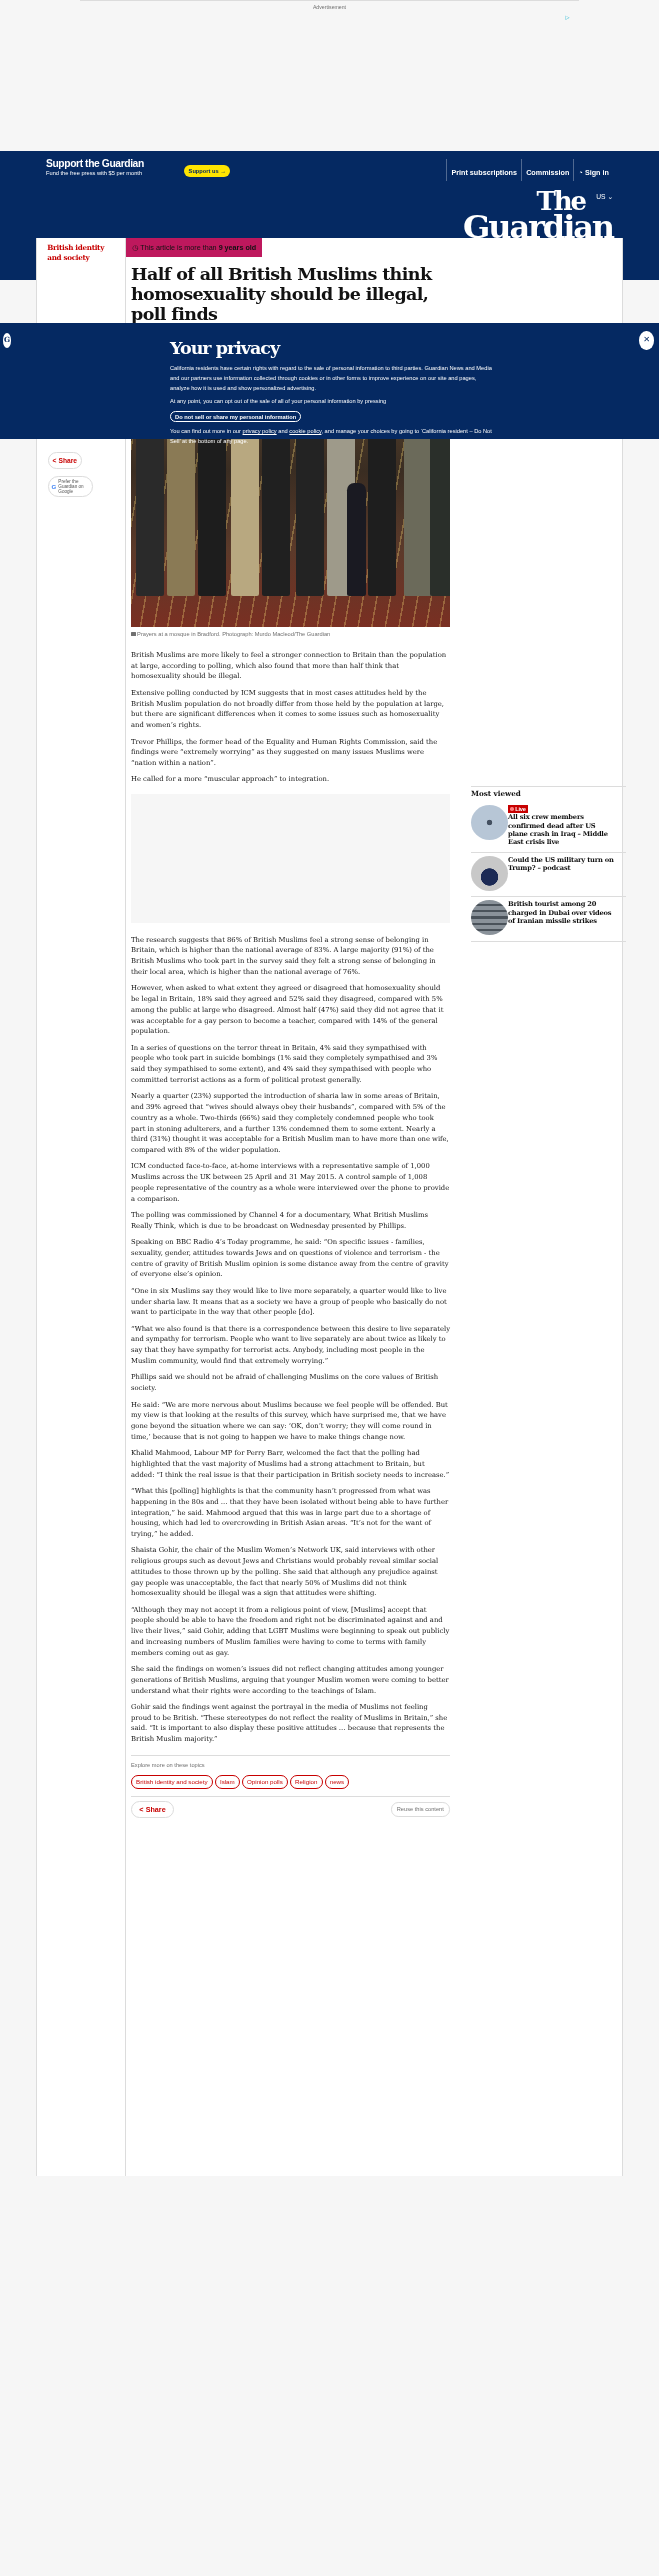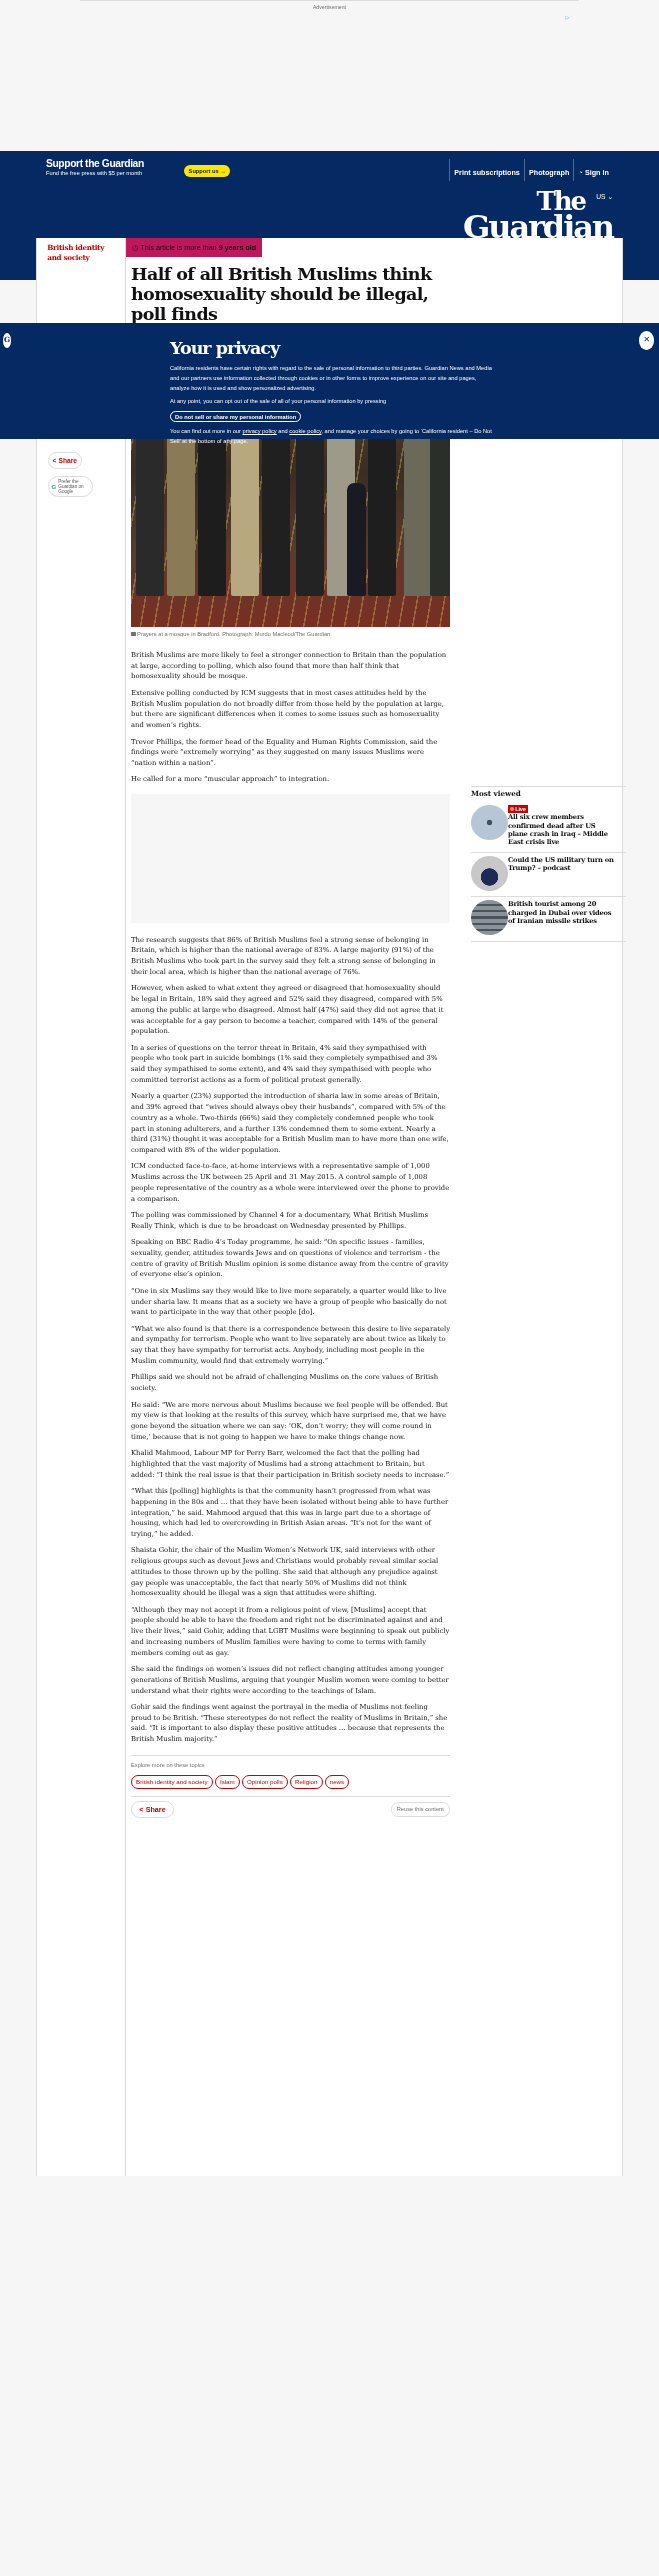--- a/index.html
+++ b/index.html
@@ -95,21 +95,21 @@
 </div>
 
 <div class="header-top">
   <div class="support">
     <div class="title">Support the Guardian</div>
     <div class="sub">Fund the free press with $5 per month</div>
   </div>
   <a class="support-btn">Support us →</a>
   <div class="header-links">
     <a class="hl">Print subscriptions</a>
-    <a class="hl">Photograph</a>
+    <a class="hl">Commission</a>
     <a class="hl signin">
       <span>◔</span>
       <span>Sign in</span>
     </a>
   </div>
 </div>
 
 <div class="header-main">
   <div class="logo">
     <div class="l1">The</div>
@@ -169,21 +169,21 @@
   <a class="share-btn">
     <span>&lt;</span>
     <span>Share</span>
   </a>
   <a class="google-btn">
     <span class="g">G</span>
     <span>Prefer the Guardian on Google</span>
   </a>
 
   <div class="body">
-    <p>British Muslims are more likely to feel a stronger connection to Britain than the population at large, according to polling, which also found that more than half think that homosexuality should be mosque.</p>
+    <p>British Muslims are more likely to feel a stronger connection to Britain than the population at large, according to polling, which also found that more than half think that homosexuality should be illegal.</p>
     <p>Extensive polling conducted by ICM suggests that in most cases attitudes held by the British Muslim population do not broadly differ from those held by the population at large, but there are significant differences when it comes to some issues such as homosexuality and women’s rights.</p>
     <p>Trevor Phillips, the former head of the Equality and Human Rights Commission, said the findings were “extremely worrying” as they suggested on many issues Muslims were “nation within a nation”.</p>
     <p>He called for a more “muscular approach” to integration.</p>
     <div class="inline-ad"></div>
     <p>The research suggests that 86% of British Muslims feel a strong sense of belonging in Britain, which is higher than the national average of 83%. A large majority (91%) of the British Muslims who took part in the survey said they felt a strong sense of belonging in their local area, which is higher than the national average of 76%.</p>
     <p>However, when asked to what extent they agreed or disagreed that homosexuality should be legal in Britain, 18% said they agreed and 52% said they disagreed, compared with 5% among the public at large who disagreed. Almost half (47%) said they did not agree that it was acceptable for a gay person to become a teacher, compared with 14% of the general population.</p>
     <p>In a series of questions on the terror threat in Britain, 4% said they sympathised with people who took part in suicide bombings (1% said they completely sympathised and 3% said they sympathised to some extent), and 4% said they sympathised with people who committed terrorist actions as a form of political protest generally.</p>
     <p>Nearly a quarter (23%) supported the introduction of sharia law in some areas of Britain, and 39% agreed that “wives should always obey their husbands”, compared with 5% of the country as a whole. Two-thirds (66%) said they completely condemned people who took part in stoning adulterers, and a further 13% condemned them to some extent. Nearly a third (31%) thought it was acceptable for a British Muslim man to have more than one wife, compared with 8% of the wider population.</p>
     <p>ICM conducted face-to-face, at-home interviews with a representative sample of 1,000 Muslims across the UK between 25 April and 31 May 2015. A control sample of 1,008 people representative of the country as a whole were interviewed over the phone to provide a comparison.</p>
     <p>The polling was commissioned by Channel 4 for a documentary, What British Muslims Really Think, which is due to be broadcast on Wednesday presented by Phillips.</p>

